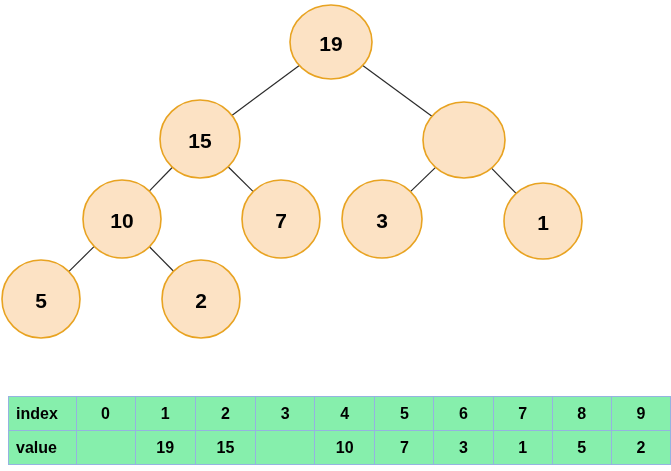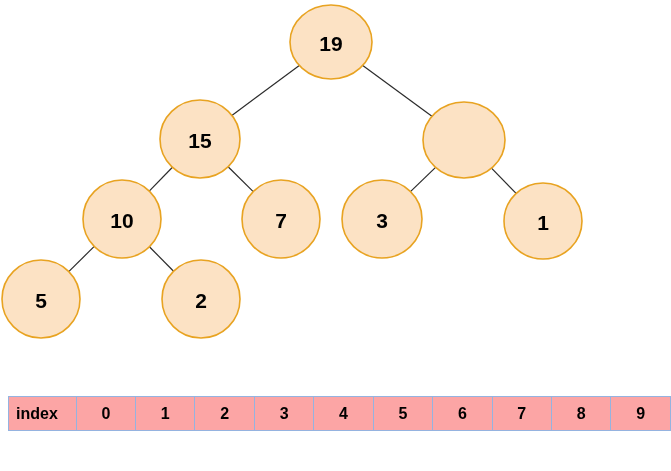--- a/index.html
+++ b/index.html
@@ -43,21 +43,21 @@
     position: absolute;
     left: 8px;
     top: 396px;
   }
   table.array-table {
     border-collapse: collapse;
     table-layout: fixed;
   }
   table.array-table td {
     border: 1px solid #95b3e0;
-    background: #fca5a5;
+    background: #86efac;
     height: 33px;
     text-align: center;
     vertical-align: middle;
     font-family: "Liberation Sans", sans-serif;
     font-size: 16px;
     font-weight: bold;
     color: #000000;
     padding: 0;
     width: 65px;
   }
@@ -129,15 +129,28 @@
           <td>1</td>
           <td>2</td>
           <td>3</td>
           <td>4</td>
           <td>5</td>
           <td>6</td>
           <td>7</td>
           <td>8</td>
           <td>9</td>
         </tr>
+        <tr>
+          <td class="row-head">value</td>
+          <td></td>
+          <td>19</td>
+          <td>15</td>
+          <td></td>
+          <td>10</td>
+          <td>7</td>
+          <td>3</td>
+          <td>1</td>
+          <td>5</td>
+          <td>2</td>
+        </tr>
       </tbody>
   </table>
 </div>
 
 </body></html>

